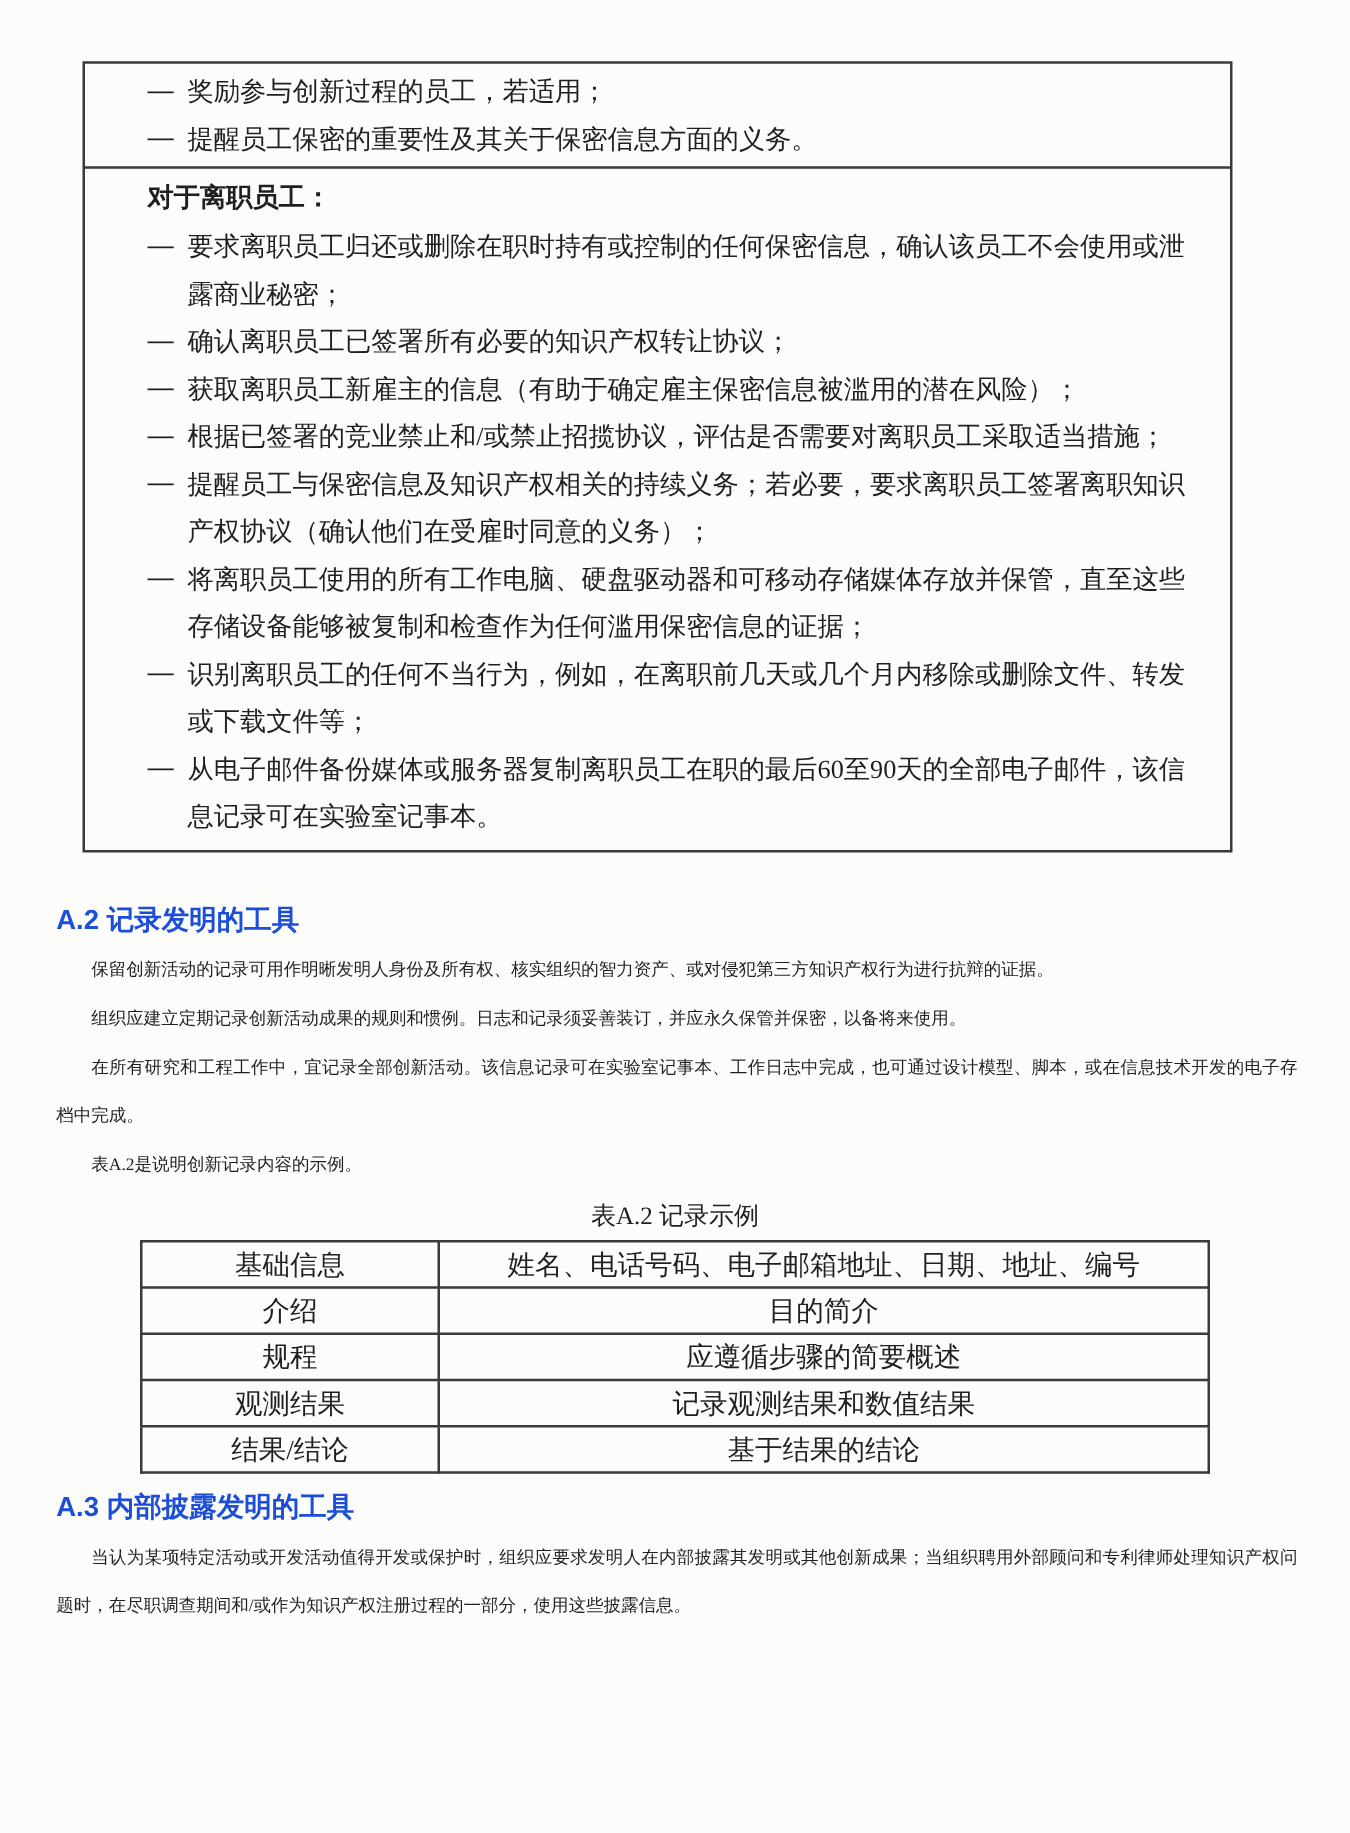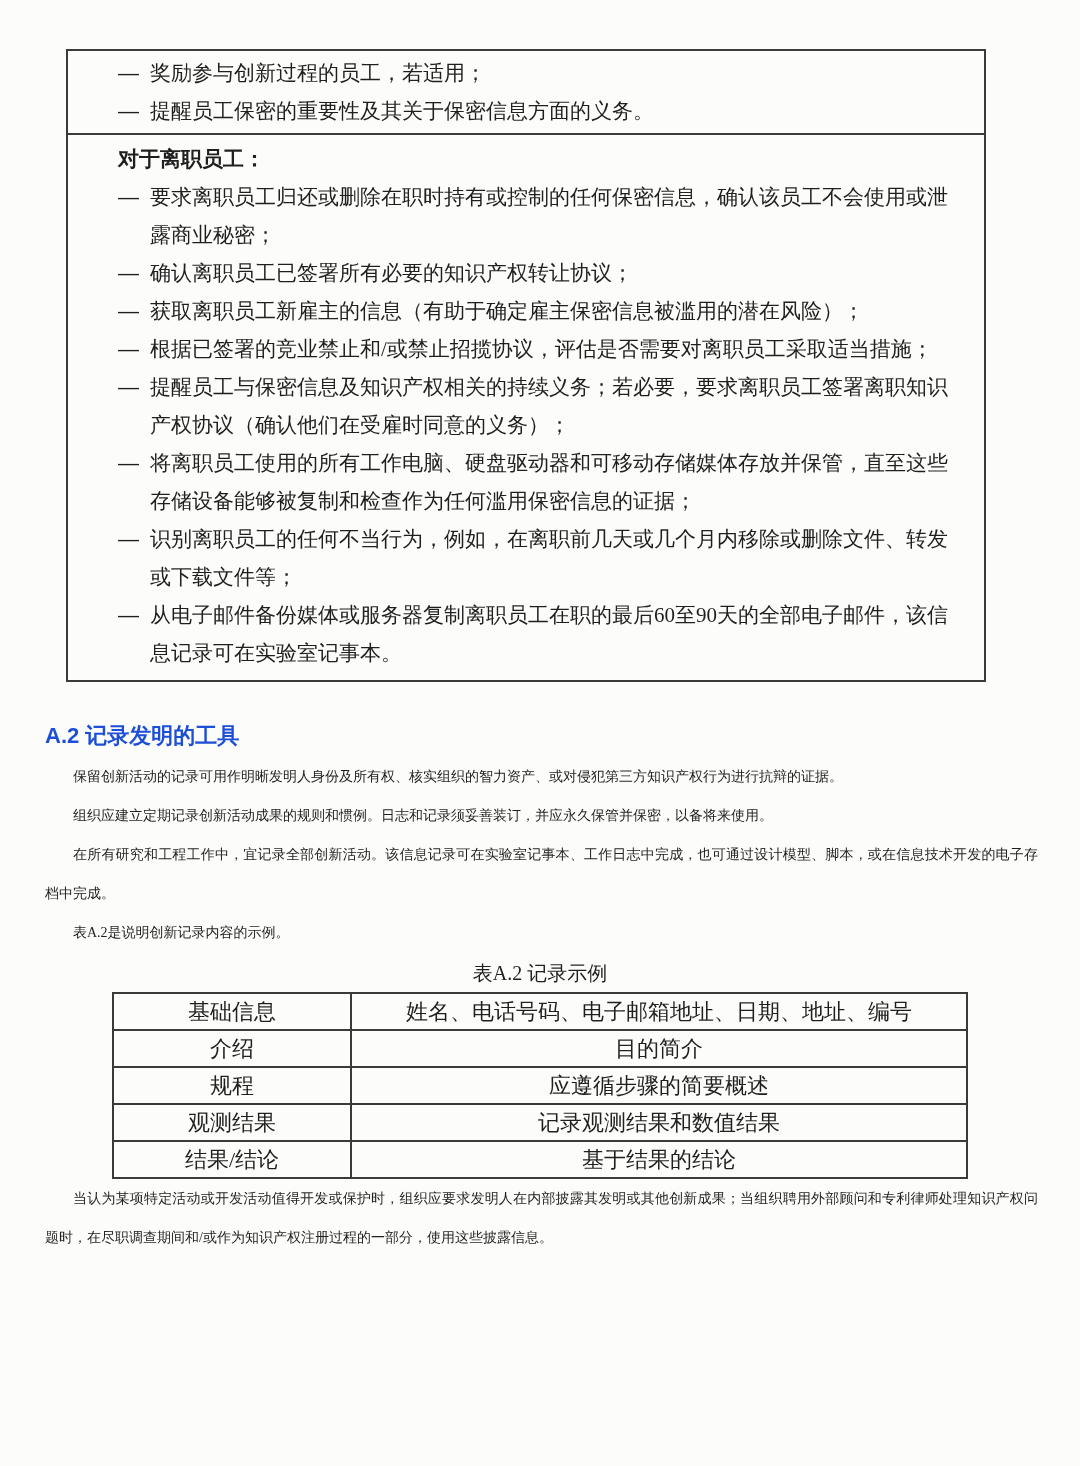--- a/index.html
+++ b/index.html
@@ -170,16 +170,17 @@
           <td class="label-col">观测结果</td>
           <td>记录观测结果和数值结果</td>
         </tr>
         <tr>
           <td class="label-col">结果/结论</td>
           <td>基于结果的结论</td>
         </tr>
       </tbody>
     </table>
 
+    <div class="sec-heading">A.3 内部披露发明的工具</div>
     <p class="body-p">当认为某项特定活动或开发活动值得开发或保护时，组织应要求发明人在内部披露其发明或其他创新成果；当组织聘用外部顾问和专利律师处理知识产权问题时，在尽职调查期间和/或作为知识产权注册过程的一部分，使用这些披露信息。</p>
 
   </div>
 </div>
 
 </body></html>

